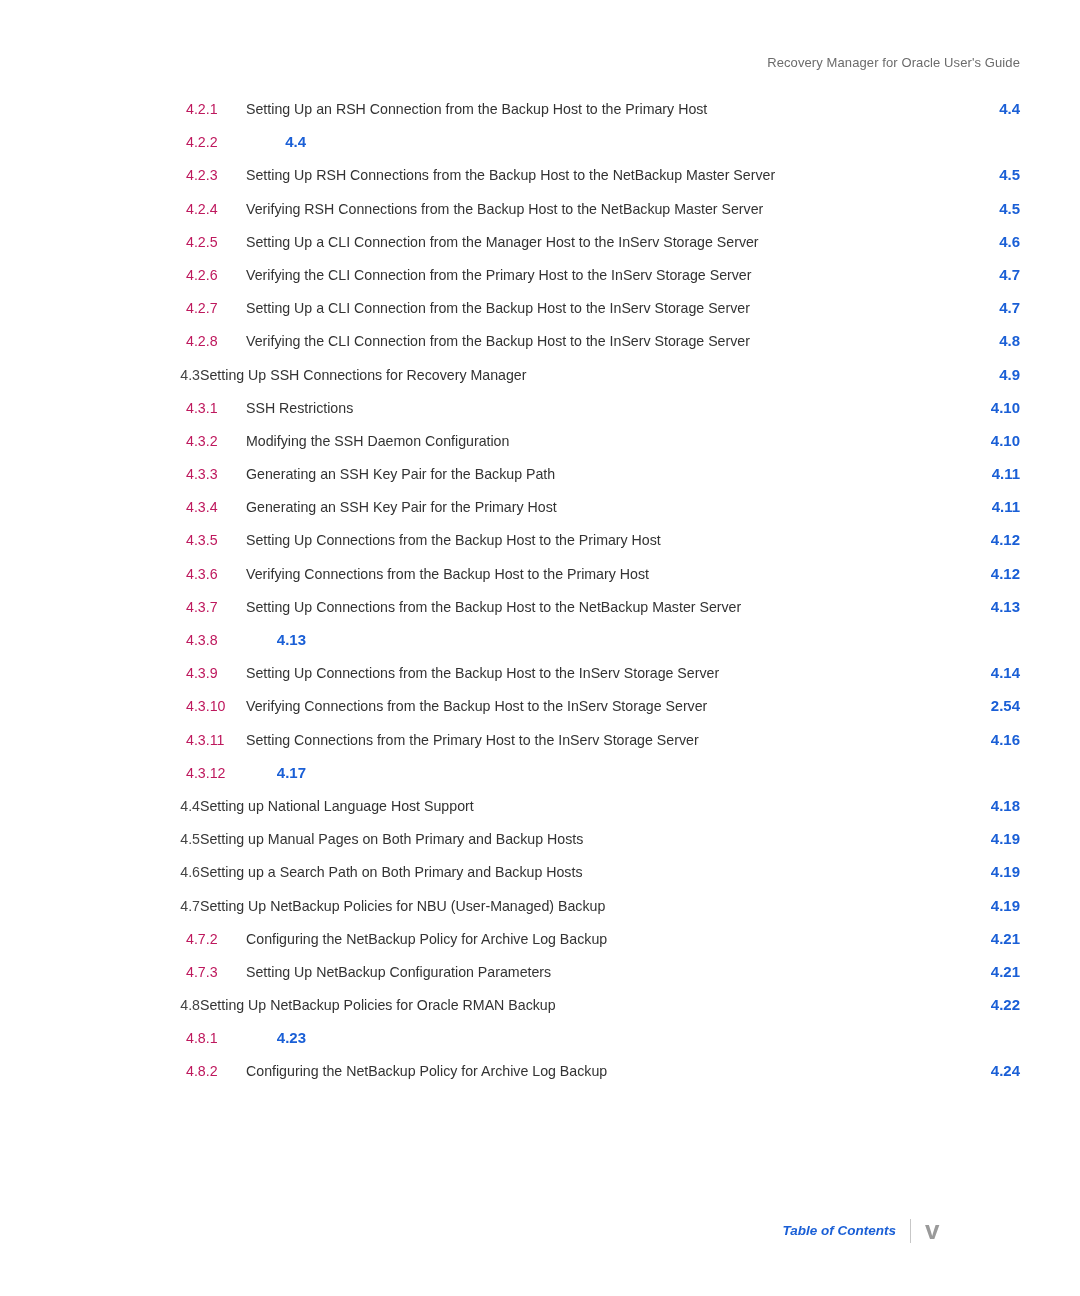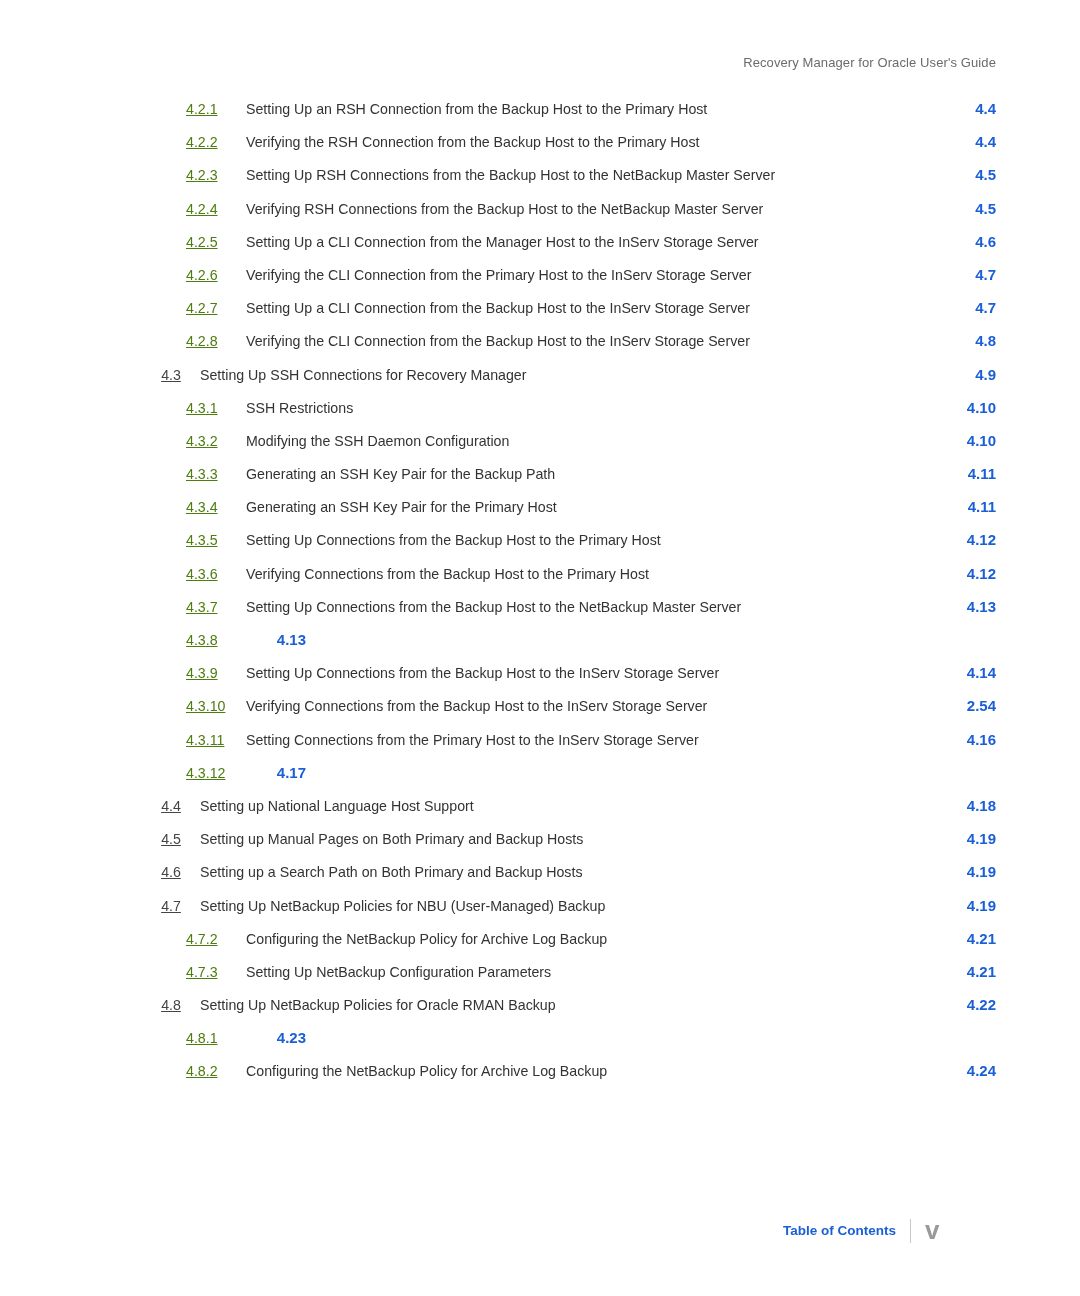--- a/index.html
+++ b/index.html
@@ -5,50 +5,48 @@
   * { margin: 0; padding: 0; box-sizing: border-box; }
   body {
     background: #fff;
     font-family: "Segoe UI", "Helvetica Neue", Arial, sans-serif;
     width: 1080px;
     height: 1296px;
     position: relative;
     color: #333;
   }
   .page {
-    padding: 55px 84px 80px 140px;
+    padding: 55px 60px 80px 140px;
   }
   .running-head {
     text-align: right;
     font-size: 13px;
     color: #6b6b6b;
     margin-bottom: 30px;
     letter-spacing: 0.1px;
   }
   .toc-list {}
   .toc-row {
     display: flex;
     align-items: baseline;
     margin-bottom: 16.2px;
     font-size: 14.2px;
   }
   .col-secnum {
     width: 60px;
     flex: 0 0 60px;
-    text-align: center;
+    text-align: right;
     color: #444;
     padding-left: 2px;
-    text-decoration: underline;
   }
   .col-subnum {
     width: 60px;
     flex: 0 0 60px;
     text-align: left;
-    color: #4d7c0f;
-    text-decoration: underline;
+    color: #be185d;
   }
   .indent-sub .col-spacer-a { width: 46px; flex: 0 0 46px; }
   .col-title {
     flex: 1 1 auto;
     color: #333;
   }
   .col-page {
     flex: 0 0 60px;
     text-align: right;
     font-weight: 700;
@@ -60,20 +58,21 @@
     bottom: 50px;
     right: 140px;
     display: flex;
     align-items: center;
     gap: 14px;
   }
   .footer-label {
     color: #1a5fd6;
     font-weight: 700;
     font-size: 13.5px;
+    font-style: italic;
   }
   .footer-divider {
     width: 1px;
     height: 24px;
     background: #c7c7c7;
   }
   .footer-roman {
     font-size: 26px;
     font-weight: 800;
     color: #9a9a9a;
@@ -89,21 +88,20 @@
   <div class="toc-list" id="toc-list">
       <div class="toc-row indent-sub">
         <span class="col-spacer-a"></span>
         <span class="col-subnum">4.2.1</span>
         <span class="col-title">Setting Up an RSH Connection from the Backup Host to the Primary Host</span>
         <span class="col-page">4.4</span>
       </div>
       <div class="toc-row indent-sub">
         <span class="col-spacer-a"></span>
         <span class="col-subnum">4.2.2</span>
-        <span class="col-title">Verifying the RSH Connection from the Backup Host to the Primary Host</span>
         <span class="col-page">4.4</span>
       </div>
       <div class="toc-row indent-sub">
         <span class="col-spacer-a"></span>
         <span class="col-subnum">4.2.3</span>
         <span class="col-title">Setting Up RSH Connections from the Backup Host to the NetBackup Master Server</span>
         <span class="col-page">4.5</span>
       </div>
       <div class="toc-row indent-sub">
         <span class="col-spacer-a"></span>

